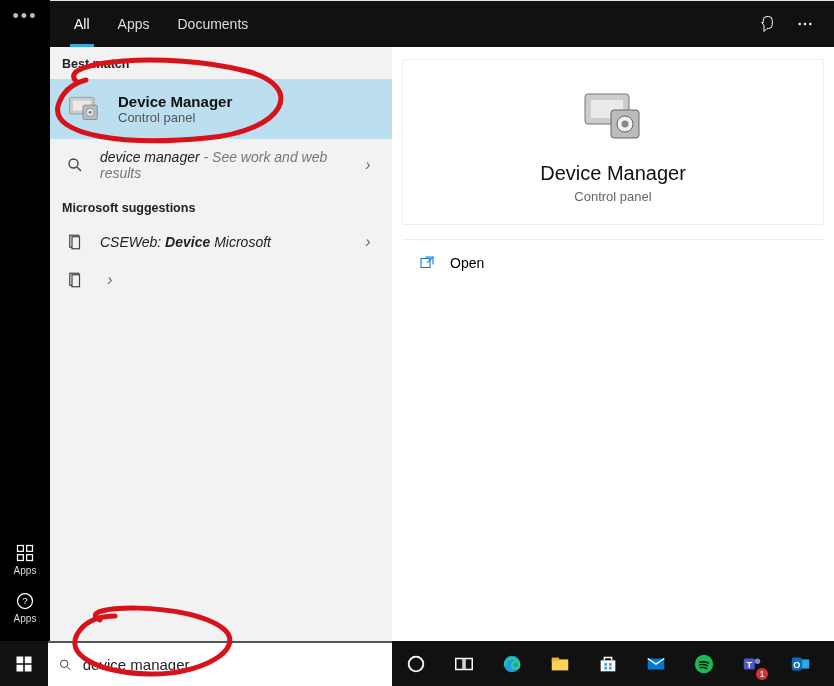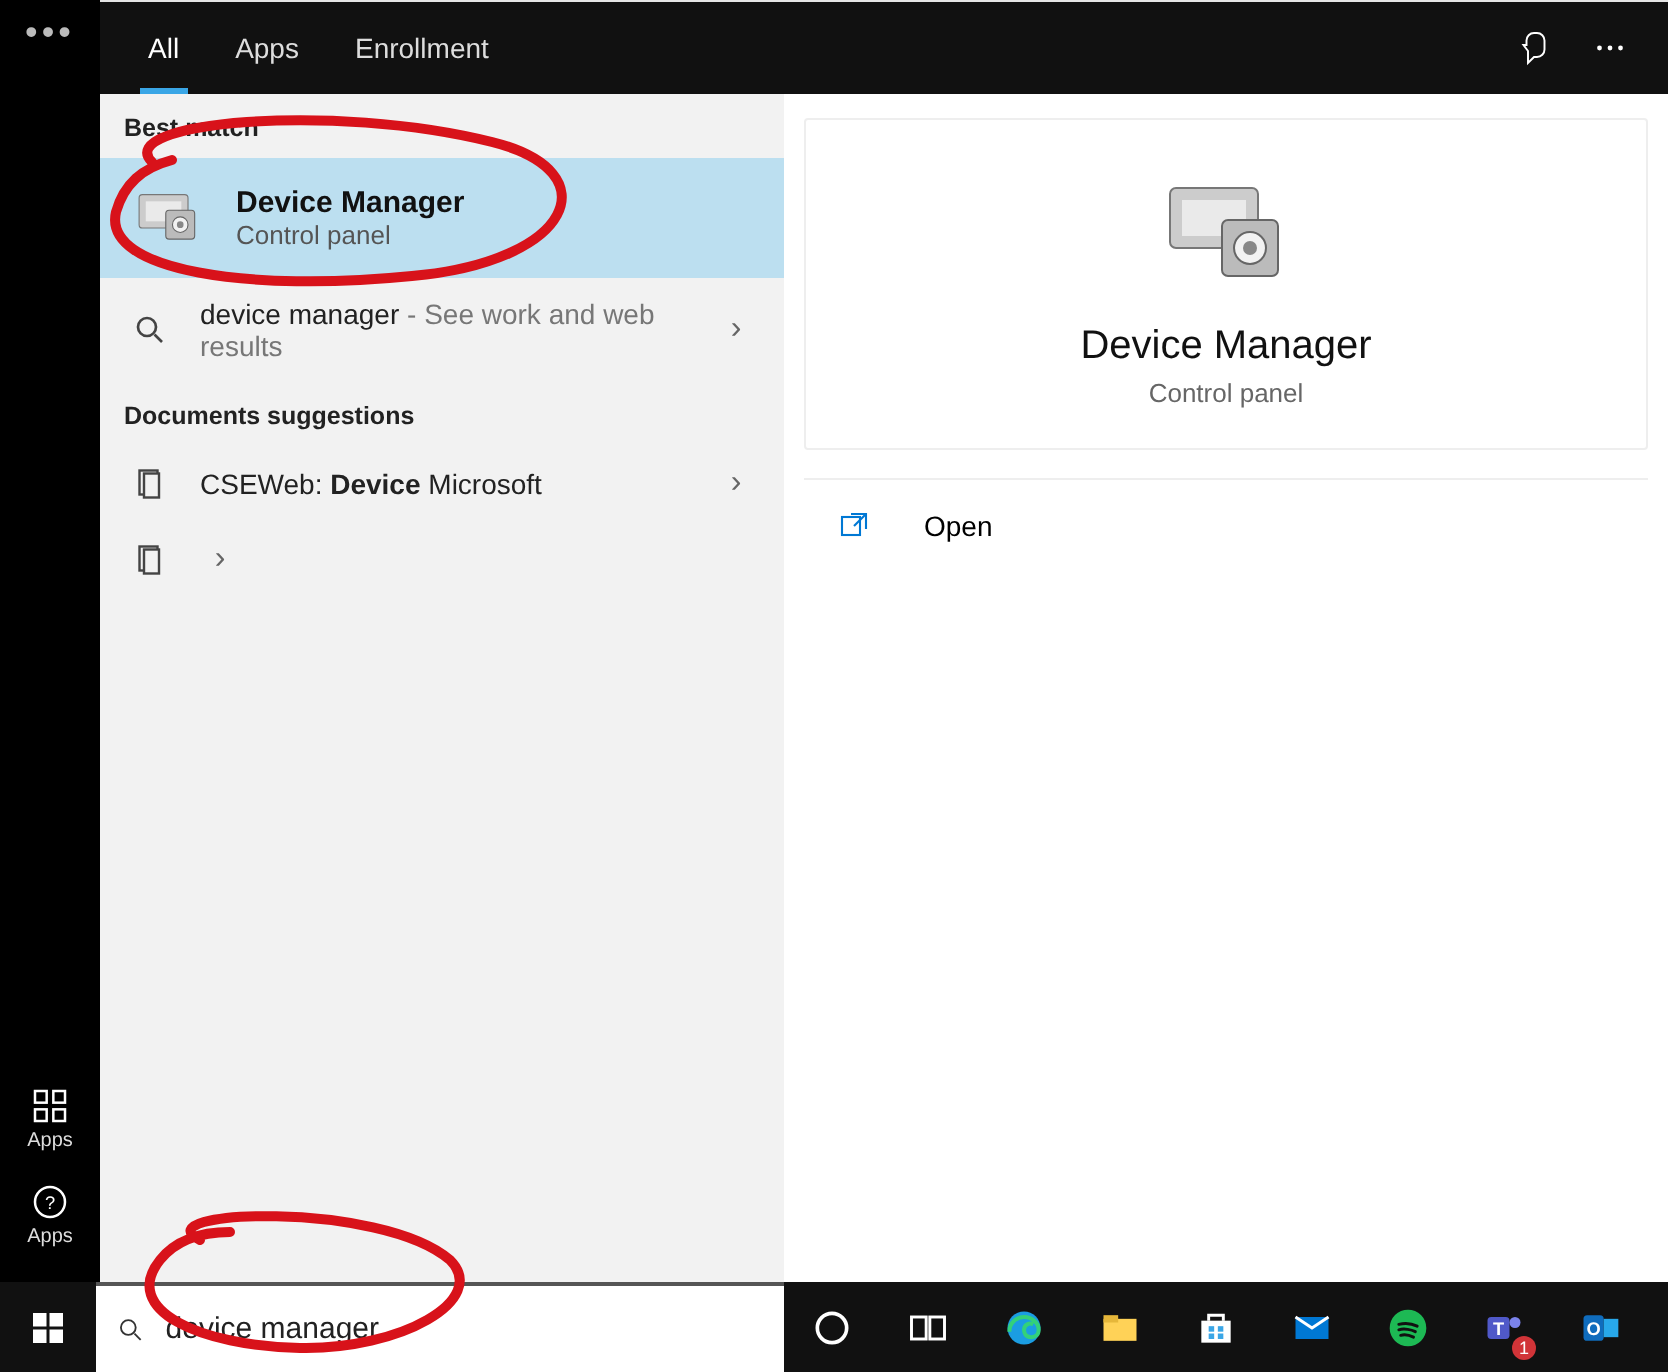--- a/index.html
+++ b/index.html
@@ -38,32 +38,32 @@
 
   
   .columns { flex:1; display:flex; overflow:hidden;}
   .left-col { width: 342px; background:#f2f2f2; display:flex; flex-direction:column;}
   .right-col { flex:1; background: #fff; padding: 12px 10px 0 10px;}
   .right-card { background:#fff; border:1px solid #eee; border-radius:2px; padding: 30px 0 20px 0;}
   .right-card .icon-holder { display:flex; justify-content:center; margin-bottom:18px;}
   .right-card h2 { text-align:center; font-weight:400; font-size:20px; color:#111;}
   .right-card .sub { text-align:center; font-size:13px; color:#666; margin-top:4px;}
   .right-actions { margin-top:14px; border-top:1px solid #eee; }
-  .right-action { display:flex; align-items:center; gap:26px; padding: 14px 16px; cursor:pointer; font-size:14px;}
+  .right-action { display:flex; align-items:center; gap:14px; padding: 14px 16px; cursor:pointer; font-size:14px;}
   .right-action svg { width:18px; height:18px; stroke:#0078d4; fill:none; stroke-width:1.4; }
 
   .section-header { font-size:12.5px; font-weight:600; color:#222; padding: 10px 12px 8px 12px;}
   .best-match {
     display:flex; align-items:center; gap:14px; padding:10px 14px; background:#bcdff0; cursor:pointer;
   }
   .best-match .icon { width:40px; height:40px; display:flex; align-items:center; justify-content:center;}
   .best-match .title { font-size:15px; font-weight:600; color:#111;}
   .best-match .sub { font-size:13px; color:#555;}
 
-  .result-row { display:flex; align-items:center; padding:10px 14px; gap:14px; cursor:pointer;}
+  .result-row { display:flex; align-items:center; padding:10px 14px; gap:14px; cursor:pointer;font-style:italic;}
   .result-row .icon { width:22px; display:flex; justify-content:center;}
   .result-row .icon svg { width:18px; height:18px; fill:#444;}
   .result-row .text { flex:1; font-size:14px; color:#222;}
   .result-row .text .light { color:#777; font-weight:400;}
   .result-row .text b { font-weight:700; }
   .result-row .chev { width:20px; color:#666; font-size:16px; text-align:center;}
 
   
   .taskbar {
     position:absolute; left:0; right:0; bottom:0; height:45px; background:#111; display:flex; align-items:stretch; z-index:50;
@@ -108,21 +108,21 @@
       <span>Apps</span>
     </div>
   </div>
 </div>
 
 <div class="search-popup">
   <div class="top-bar">
     <div class="tabs">
       <div class="tab active">All</div>
       <div class="tab">Apps</div>
-      <div class="tab">Enrollment</div>
+      <div class="tab">Documents</div>
     </div>
     <div class="top-right">
       <svg viewBox="0 0 24 24">
           <path d="M12 2a5 5 0 00-5 5v3H5l3 4v8l4-4h2a5 5 0 005-5V7a5 5 0 00-5-5h-2z" fill="none" stroke="#fff" stroke-width="1.3"></path>
         </svg>
       <svg viewBox="0 0 24 24">
           <circle cx="5" cy="12" r="1.6"></circle>
           <circle cx="12" cy="12" r="1.6"></circle>
           <circle cx="19" cy="12" r="1.6"></circle>
         </svg>
@@ -152,21 +152,21 @@
         <div class="icon">
             <svg viewBox="0 0 24 24">
               <circle cx="10" cy="10" r="6" fill="none" stroke="#444" stroke-width="1.8"></circle>
               <line x1="15" y1="15" x2="20" y2="20" stroke="#444" stroke-width="1.8"></line>
             </svg>
           </div>
         <div class="text"><span>device manager</span><span class="light"> - See work and web results</span></div>
         <div class="chev">›</div>
       </div>
 
-      <div class="section-header">Documents suggestions</div>
+      <div class="section-header">Microsoft suggestions</div>
       <div class="result-row">
         <div class="icon">
             <svg viewBox="0 0 24 24">
               <rect x="5" y="3" width="12" height="16" fill="none" stroke="#444" stroke-width="1.6"></rect>
               <rect x="8" y="5" width="10" height="16" fill="#f2f2f2" stroke="#444" stroke-width="1.6"></rect>
             </svg>
           </div>
         <div class="text"><span>CSEWeb: </span><b>Device</b><span> Microsoft</span></div>
         <div class="chev">›</div>
       </div>

